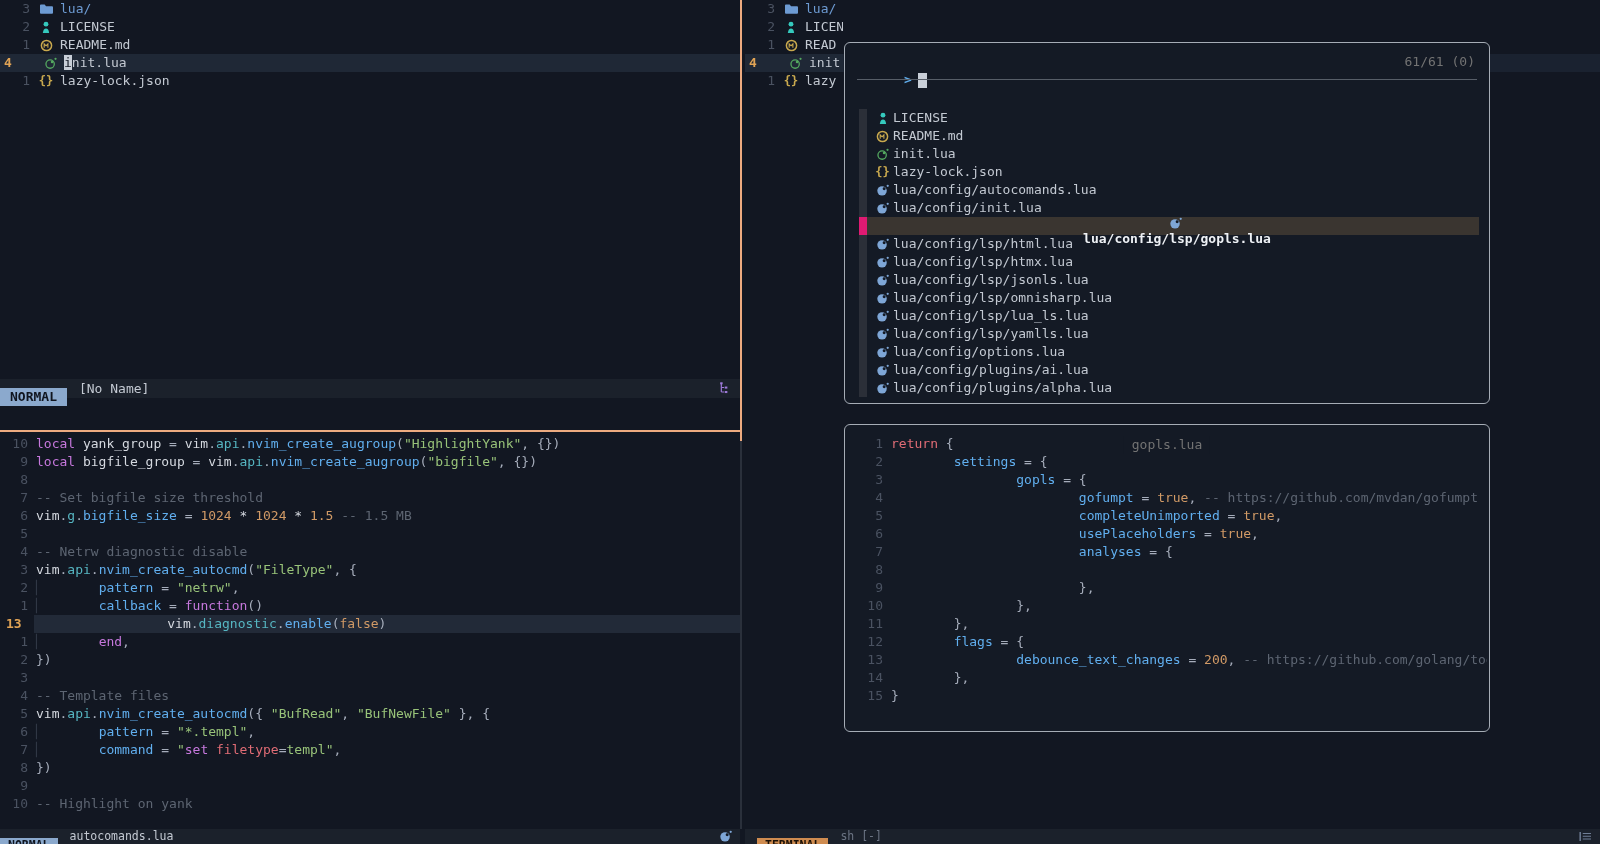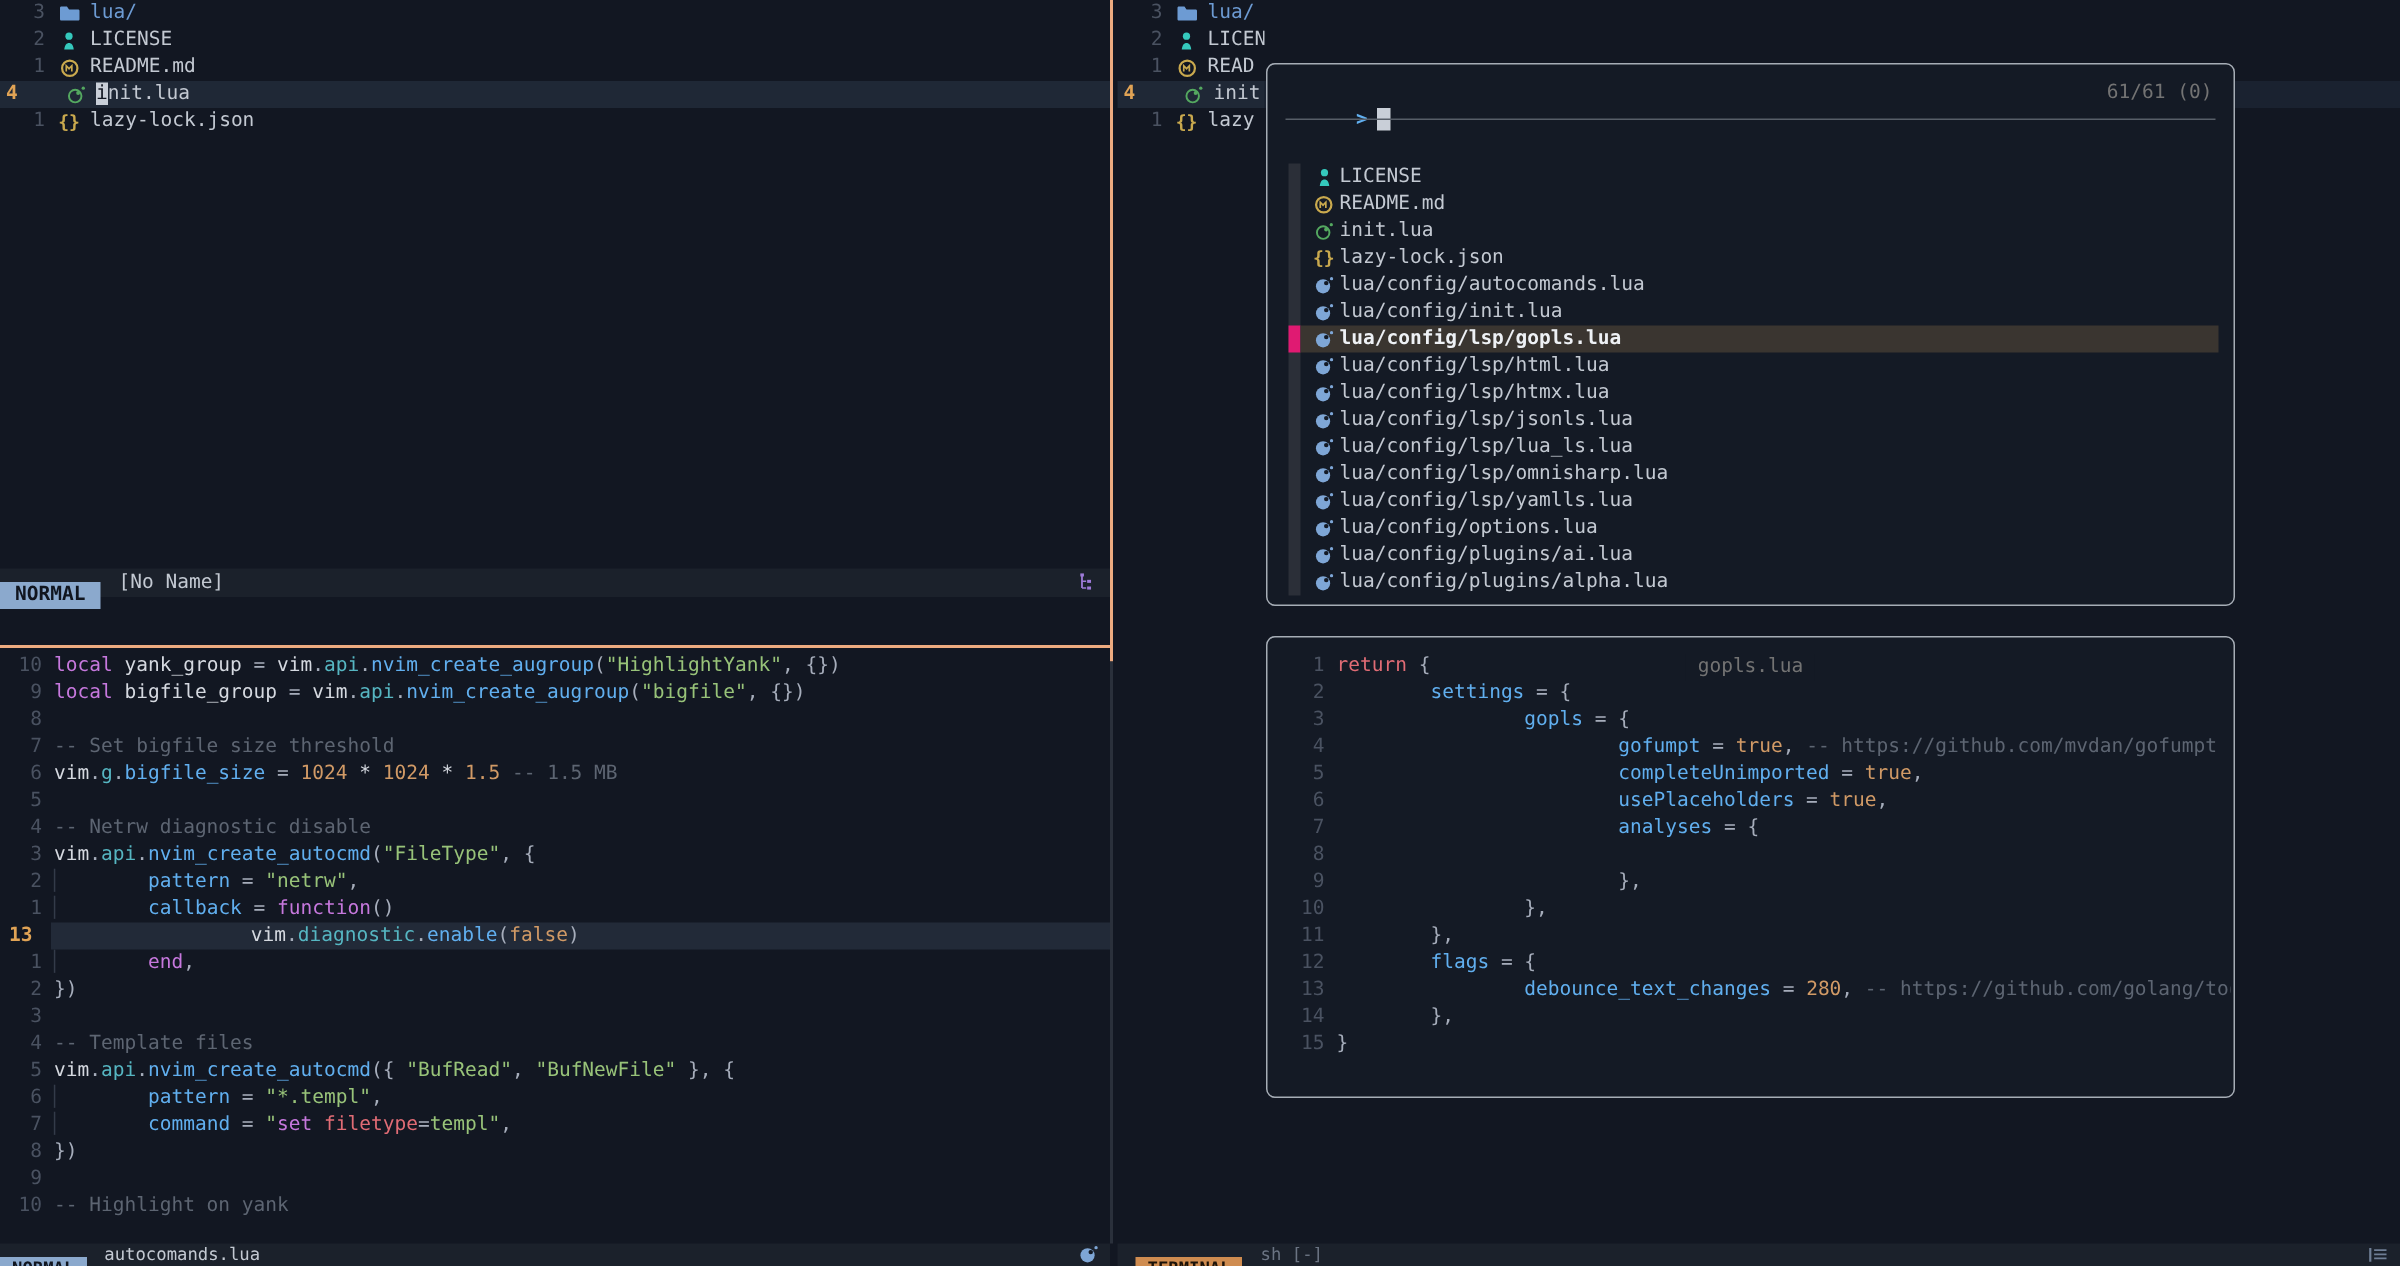--- a/index.html
+++ b/index.html
@@ -39,21 +39,21 @@
   
   .float{background:#141a25;border:1px solid #a6adb6;border-radius:6px;}
   .pk-prompt-arrow{color:#61afef;font-weight:bold;}
   .pk-cursor{display:inline-block;width:9px;height:15px;background:#c9cfd8;vertical-align:middle;margin-left:6px;}
   .pk-counter{color:#737373;}
   .pk-sep{border-top:1px solid #575e68;}
   .hdr-c{color:#56b6c2;font-weight:bold;} .hdr-w{color:#c8cdd4;} .hdr-r{color:#e06c75;font-weight:bold;}
   .pk-row{height:18px;display:flex;align-items:center;white-space:pre;padding-left:8px;}
   .pk-row .ficon{width:15px;display:inline-flex;justify-content:center;margin-right:3px;flex:0 0 auto;}
   .pk-row .pk-name{color:#c3c9d2;}
-  .pk-row.sel{background:#3a3530;}
+  .pk-row.sel{background:#3a3530;flex-direction:column;}
   .pk-row.sel .pk-name{color:#eef1f5;font-weight:bold;}
   .pv-title{color:#737373;background:#141a25;padding:0 8px;margin-top:21px;}
   .vsep-orange{background:#edab80;}
   .vsep-gray{background:#2a303b;}
 </style>
 </head>
 <body>
 
 <div class="abs" id="left-explorer" style="left:0;top:0;width:740px;">
     <div class="exp-row"><span class="lnum">3</span><span class="ficon"><svg viewBox="0 0 16 14" width="15" height="13">
@@ -202,26 +202,26 @@
             </svg></span><span class="pk-name">lua/config/lsp/htmx.lua</span></div>
         <div class="pk-row"><span class="ficon"><svg viewBox="0 0 14 14" width="13" height="13">
               <circle cx="6.5" cy="7.4" r="5.1" fill="#7ea6d6"></circle>
               <circle cx="8.8" cy="5.1" r="1.6" fill="#141a25"></circle>
               <circle cx="12.6" cy="1.9" r="1.2" fill="#7ea6d6"></circle>
             </svg></span><span class="pk-name">lua/config/lsp/jsonls.lua</span></div>
         <div class="pk-row"><span class="ficon"><svg viewBox="0 0 14 14" width="13" height="13">
               <circle cx="6.5" cy="7.4" r="5.1" fill="#7ea6d6"></circle>
               <circle cx="8.8" cy="5.1" r="1.6" fill="#141a25"></circle>
               <circle cx="12.6" cy="1.9" r="1.2" fill="#7ea6d6"></circle>
+            </svg></span><span class="pk-name">lua/config/lsp/omnisharp.lua</span></div>
+        <div class="pk-row"><span class="ficon"><svg viewBox="0 0 14 14" width="13" height="13">
+              <circle cx="6.5" cy="7.4" r="5.1" fill="#7ea6d6"></circle>
+              <circle cx="8.8" cy="5.1" r="1.6" fill="#141a25"></circle>
+              <circle cx="12.6" cy="1.9" r="1.2" fill="#7ea6d6"></circle>
             </svg></span><span class="pk-name">lua/config/lsp/lua_ls.lua</span></div>
-        <div class="pk-row"><span class="ficon"><svg viewBox="0 0 14 14" width="13" height="13">
-              <circle cx="6.5" cy="7.4" r="5.1" fill="#7ea6d6"></circle>
-              <circle cx="8.8" cy="5.1" r="1.6" fill="#141a25"></circle>
-              <circle cx="12.6" cy="1.9" r="1.2" fill="#7ea6d6"></circle>
-            </svg></span><span class="pk-name">lua/config/lsp/omnisharp.lua</span></div>
         <div class="pk-row"><span class="ficon"><svg viewBox="0 0 14 14" width="13" height="13">
               <circle cx="6.5" cy="7.4" r="5.1" fill="#7ea6d6"></circle>
               <circle cx="8.8" cy="5.1" r="1.6" fill="#141a25"></circle>
               <circle cx="12.6" cy="1.9" r="1.2" fill="#7ea6d6"></circle>
             </svg></span><span class="pk-name">lua/config/lsp/yamlls.lua</span></div>
         <div class="pk-row"><span class="ficon"><svg viewBox="0 0 14 14" width="13" height="13">
               <circle cx="6.5" cy="7.4" r="5.1" fill="#7ea6d6"></circle>
               <circle cx="8.8" cy="5.1" r="1.6" fill="#141a25"></circle>
               <circle cx="12.6" cy="1.9" r="1.2" fill="#7ea6d6"></circle>
             </svg></span><span class="pk-name">lua/config/options.lua</span></div>
@@ -246,21 +246,21 @@
         <div class="code-row"><span class="lnum">3</span><span class="code-text"><span class="sg-w">                </span><span class="sg-f">gopls</span><span class="sg-p"> = {</span></span></div>
         <div class="code-row"><span class="lnum">4</span><span class="code-text"><span class="sg-w">                        </span><span class="sg-f">gofumpt</span><span class="sg-p"> = </span><span class="sg-n">true</span><span class="sg-p">,</span><span class="sg-m"> -- https://github.com/mvdan/gofumpt</span></span></div>
         <div class="code-row"><span class="lnum">5</span><span class="code-text"><span class="sg-w">                        </span><span class="sg-f">completeUnimported</span><span class="sg-p"> = </span><span class="sg-n">true</span><span class="sg-p">,</span></span></div>
         <div class="code-row"><span class="lnum">6</span><span class="code-text"><span class="sg-w">                        </span><span class="sg-f">usePlaceholders</span><span class="sg-p"> = </span><span class="sg-n">true</span><span class="sg-p">,</span></span></div>
         <div class="code-row"><span class="lnum">7</span><span class="code-text"><span class="sg-w">                        </span><span class="sg-f">analyses</span><span class="sg-p"> = {</span></span></div>
         <div class="code-row"><span class="lnum">8</span></div>
         <div class="code-row"><span class="lnum">9</span><span class="code-text"><span class="sg-w">                        </span><span class="sg-p">},</span></span></div>
         <div class="code-row"><span class="lnum">10</span><span class="code-text"><span class="sg-w">                </span><span class="sg-p">},</span></span></div>
         <div class="code-row"><span class="lnum">11</span><span class="code-text"><span class="sg-w">        </span><span class="sg-p">},</span></span></div>
         <div class="code-row"><span class="lnum">12</span><span class="code-text"><span class="sg-w">        </span><span class="sg-f">flags</span><span class="sg-p"> = {</span></span></div>
-        <div class="code-row"><span class="lnum">13</span><span class="code-text"><span class="sg-w">                </span><span class="sg-f">debounce_text_changes</span><span class="sg-p"> = </span><span class="sg-n">280</span><span class="sg-p">,</span><span class="sg-m"> -- https://github.com/golang/tools</span></span></div>
+        <div class="code-row"><span class="lnum">13</span><span class="code-text"><span class="sg-w">                </span><span class="sg-f">debounce_text_changes</span><span class="sg-p"> = </span><span class="sg-n">200</span><span class="sg-p">,</span><span class="sg-m"> -- https://github.com/golang/tools</span></span></div>
         <div class="code-row"><span class="lnum">14</span><span class="code-text"><span class="sg-w">        </span><span class="sg-p">},</span></span></div>
         <div class="code-row"><span class="lnum">15</span><span class="code-text"><span class="sg-p">}</span></span></div>
       </div>
   </div>
 </div>
 
 <div class="abs sline" style="left:745px;top:829px;width:855px;height:15px;font-size:11.5px;line-height:15px;">
   <span class="chip terminal" style="padding:0 8px;margin-left:12px;">TERMINAL</span>
   <span class="fname" style="color:#6b7483;">sh [-]</span>
   <span class="rt" id="sl3-icon">

